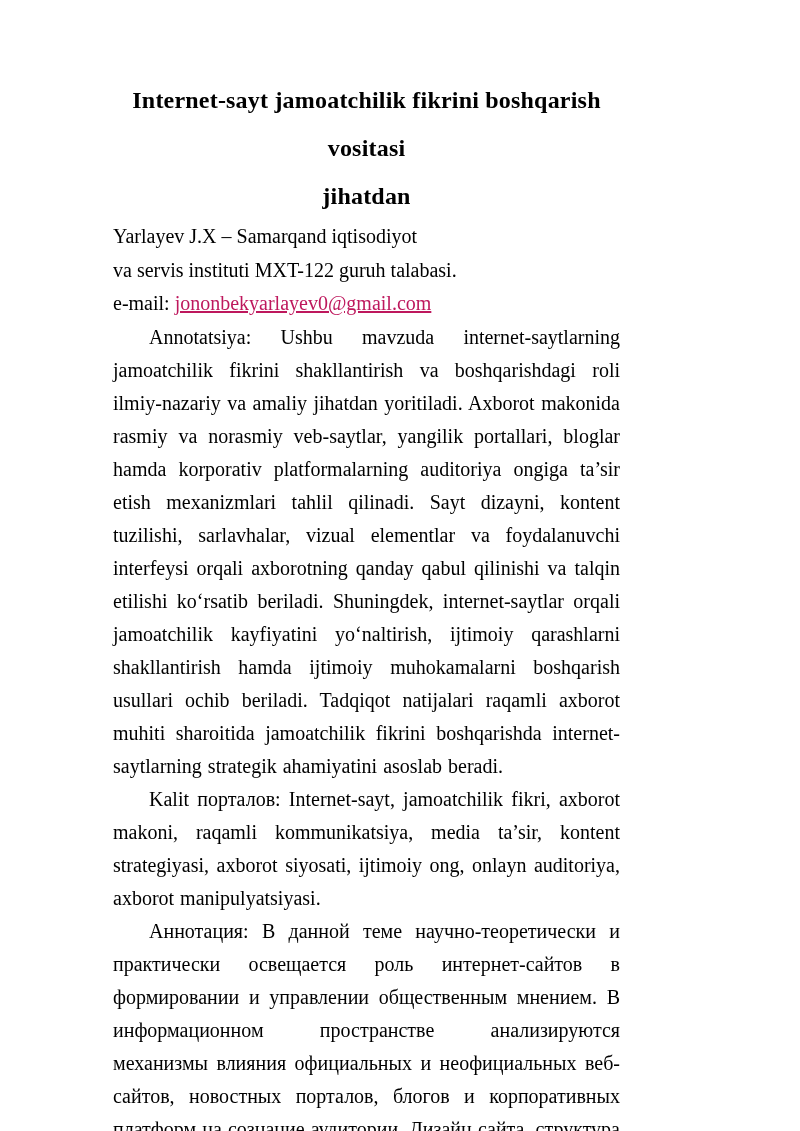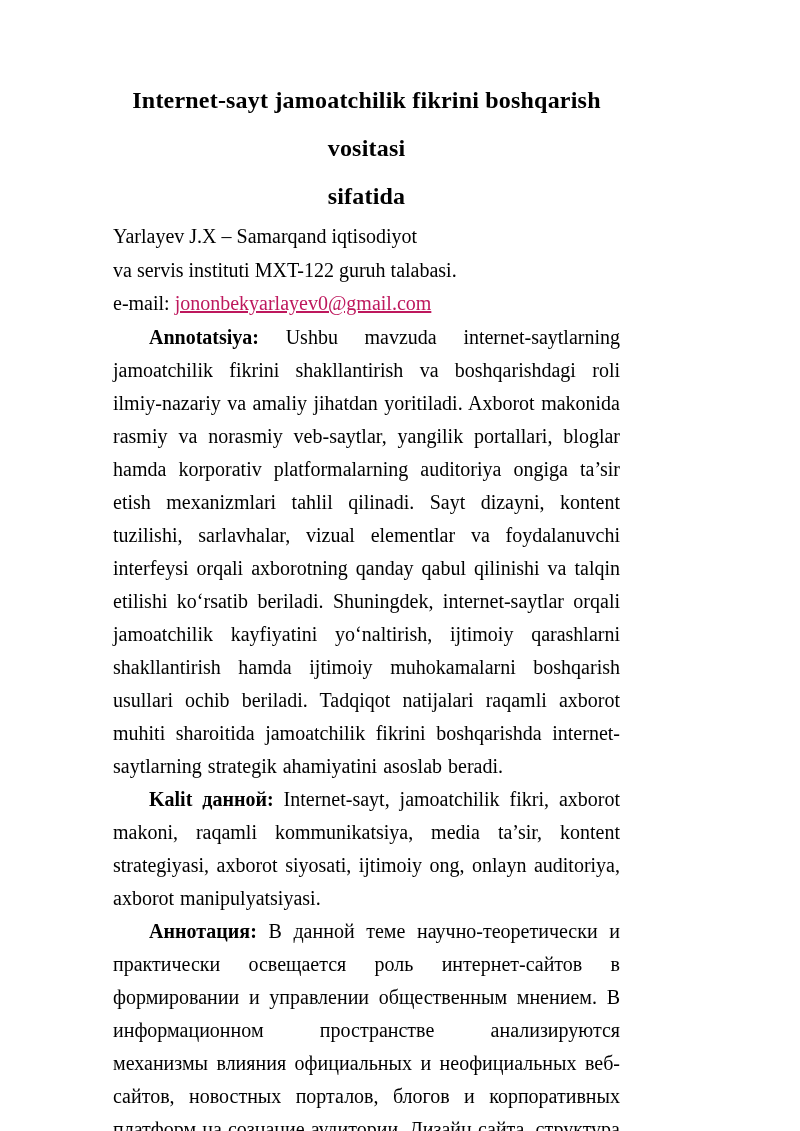--- a/index.html
+++ b/index.html
@@ -40,40 +40,40 @@
   }
   .body-text p {
     margin: 0;
     font-size: 20px;
     line-height: 33px;
     text-align: justify;
     text-indent: 36px;
     word-spacing: 1px;
   }
   .lead-label {
-    font-weight: bold;
+    font-weight: normal;
   }
 </style>
 </head>
 <body>
 
 <div class="page">
 
   <div class="doc-title">
     <div>Internet-sayt jamoatchilik fikrini boshqarish vositasi</div>
-    <div>sifatida</div>
+    <div>jihatdan</div>
   </div>
 
   <div class="author-block">
     <div>Yarlayev J.X – Samarqand iqtisodiyot</div>
     <div>va servis instituti MXT-122 guruh talabasi.</div>
     <div><span>e-mail: </span><a class="email-link">jononbekyarlayev0@gmail.com</a></div>
   </div>
 
   <div class="body-text">
     <p><span class="lead-label">Annotatsiya:</span><span> Ushbu mavzuda internet-saytlarning jamoatchilik fikrini shakllantirish va boshqarishdagi roli ilmiy-nazariy va amaliy jihatdan yoritiladi. Axborot makonida rasmiy va norasmiy veb-saytlar, yangilik portallari, bloglar hamda korporativ platformalarning auditoriya ongiga ta’sir etish mexanizmlari tahlil qilinadi. Sayt dizayni, kontent tuzilishi, sarlavhalar, vizual elementlar va foydalanuvchi interfeysi orqali axborotning qanday qabul qilinishi va talqin etilishi koʻrsatib beriladi. Shuningdek, internet-saytlar orqali jamoatchilik kayfiyatini yoʻnaltirish, ijtimoiy qarashlarni shakllantirish hamda ijtimoiy muhokamalarni boshqarish usullari ochib beriladi. Tadqiqot natijalari raqamli axborot muhiti sharoitida jamoatchilik fikrini boshqarishda internet-saytlarning strategik ahamiyatini asoslab beradi.</span></p>
 
-    <p><span class="lead-label">Kalit данной:</span><span> Internet-sayt, jamoatchilik fikri, axborot makoni, raqamli kommunikatsiya, media ta’sir, kontent strategiyasi, axborot siyosati, ijtimoiy ong, onlayn auditoriya, axborot manipulyatsiyasi.</span></p>
+    <p><span class="lead-label">Kalit порталов:</span><span> Internet-sayt, jamoatchilik fikri, axborot makoni, raqamli kommunikatsiya, media ta’sir, kontent strategiyasi, axborot siyosati, ijtimoiy ong, onlayn auditoriya, axborot manipulyatsiyasi.</span></p>
 
     <p><span class="lead-label">Аннотация:</span><span> В данной теме научно-теоретически и практически освещается роль интернет-сайтов в формировании и управлении общественным мнением. В информационном пространстве анализируются механизмы влияния официальных и неофициальных веб-сайтов, новостных порталов, блогов и корпоративных платформ на сознание аудитории. Дизайн сайта, структура контента, заголовки, визуальные элементы и пользовательский интерфейс показывают, как информация воспринимается и интерпретируется. Также через интернет-сайты раскрываются способы направления общественного настроения, формирования социальных взглядов и управления социальными дискуссиями. Результаты исследования</span></p>
   </div>
 
 </div>
 
 </body></html>

